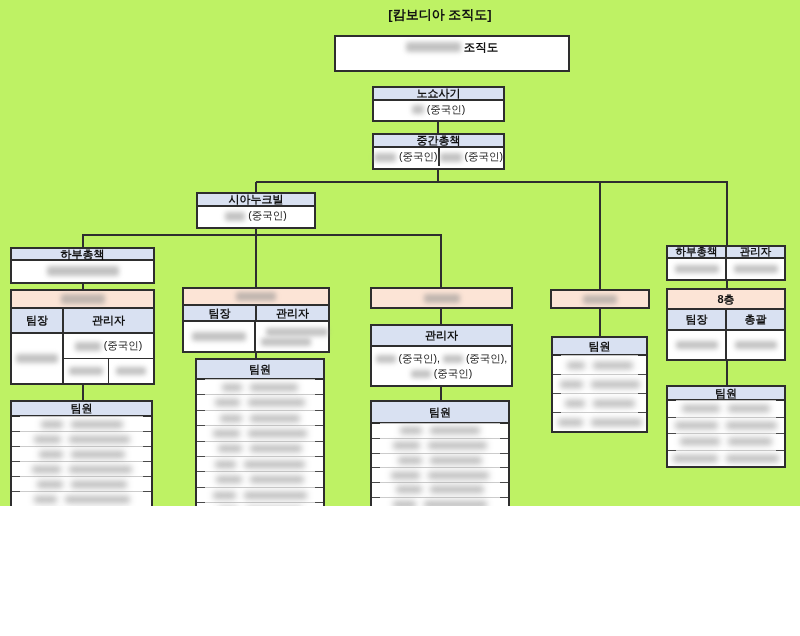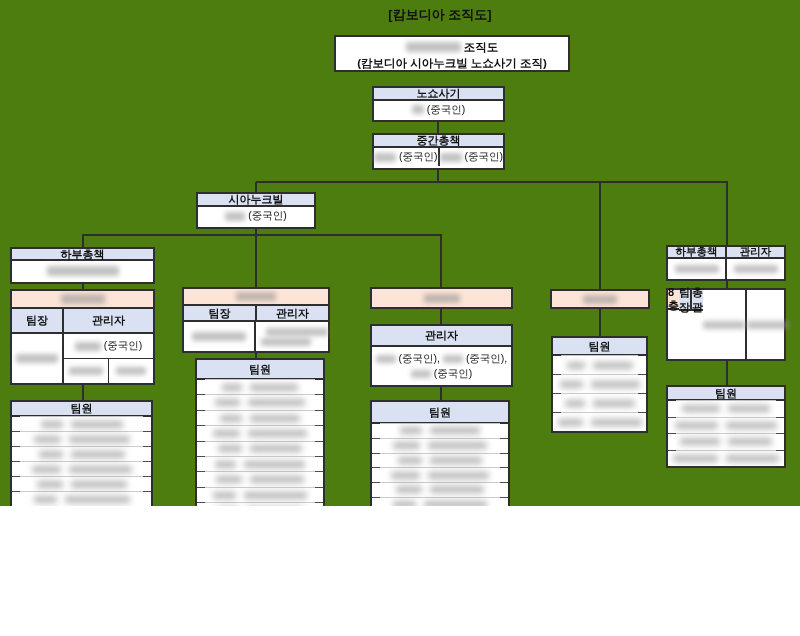--- a/index.html
+++ b/index.html
@@ -1,16 +1,16 @@
 <!DOCTYPE html>
 <html style="--blue: #d9e1f2; --peach: #fce4d6; --line: #2e2e2e;"><head>
 <meta charset="utf-8">
 <style>
   html,body{margin:0;padding:0;background:#fff;}
-  #stage{position:relative;width:800px;height:506px;background:#4d7c0f;overflow:hidden;
+  #stage{position:relative;width:800px;height:506px;background:#bef264;overflow:hidden;
          font-family:"Liberation Sans","DejaVu Sans",sans-serif;color:#111;}
   .abs{position:absolute;box-sizing:border-box;}
   .line{position:absolute;background:var(--line);}
   .box{position:absolute;box-sizing:border-box;border:2px solid var(--line);background:#fff;}
   .hdr{background:var(--blue);border-bottom:2px solid var(--line);font-weight:700;
        display:flex;align-items:center;justify-content:center;font-size:11px;box-sizing:border-box;}
   .peachbar{background:var(--peach);border-bottom:2px solid var(--line);
        display:flex;align-items:center;justify-content:center;box-sizing:border-box;}
   .peachonly{background:var(--peach);display:flex;align-items:center;justify-content:center;height:100%;}
   .bodyc{display:flex;align-items:center;justify-content:center;font-size:10.5px;gap:3px;box-sizing:border-box;}
@@ -33,21 +33,20 @@
 
 <div id="stage">
 
   <div class="abs title" style="left:322px;top:6px;width:236px;">[캄보디아 조직도]</div>
 
   <div class="box sub" style="left:334px;top:35px;width:236px;height:37px;padding-top:2px;">
     <div>
       <i class="blur" style="width:55px;height:10px;vertical-align:-1px;"></i>
       <span>조직도</span>
     </div>
-    <div>(캄보디아 시아누크빌 노쇼사기 조직)</div>
   </div>
 
   <div class="line" style="left:437px;top:122px;width:2px;height:11px;"></div>
   <div class="line" style="left:437px;top:170px;width:2px;height:12px;"></div>
   <div class="line" style="left:256px;top:181px;width:472px;height:2px;"></div>
   <div class="line" style="left:255px;top:182px;width:2px;height:10px;"></div>
   <div class="line" style="left:599px;top:182px;width:2px;height:107px;"></div>
   <div class="line" style="left:726px;top:182px;width:2px;height:63px;"></div>
   <div class="line" style="left:255px;top:228px;width:2px;height:59px;"></div>
   <div class="line" style="left:82px;top:234px;width:360px;height:2px;"></div>
@@ -397,21 +396,21 @@
     <div class="split" style="flex:1;">
       <div>
           <i class="blur" style="width:44px;height:8px;"></i>
         </div>
       <div>
           <i class="blur" style="width:44px;height:8px;"></i>
         </div>
     </div>
   </div>
 
-  <div class="box" style="left:666px;top:288px;width:120px;height:73px;display:flex;">
+  <div class="box" style="left:666px;top:288px;width:120px;height:73px;display:flex;flex-direction:column;">
     <div class="peachbar" style="height:20px;font-weight:700;font-size:11px;">8층</div>
     <div class="split" style="height:21px;border-bottom:2px solid var(--line);">
       <div class="hdr" style="border-bottom:none;">팀장</div>
       <div class="hdr" style="border-bottom:none;">총괄</div>
     </div>
     <div class="split" style="flex:1;">
       <div>
           <i class="blur" style="width:42px;height:8px;"></i>
         </div>
       <div>

